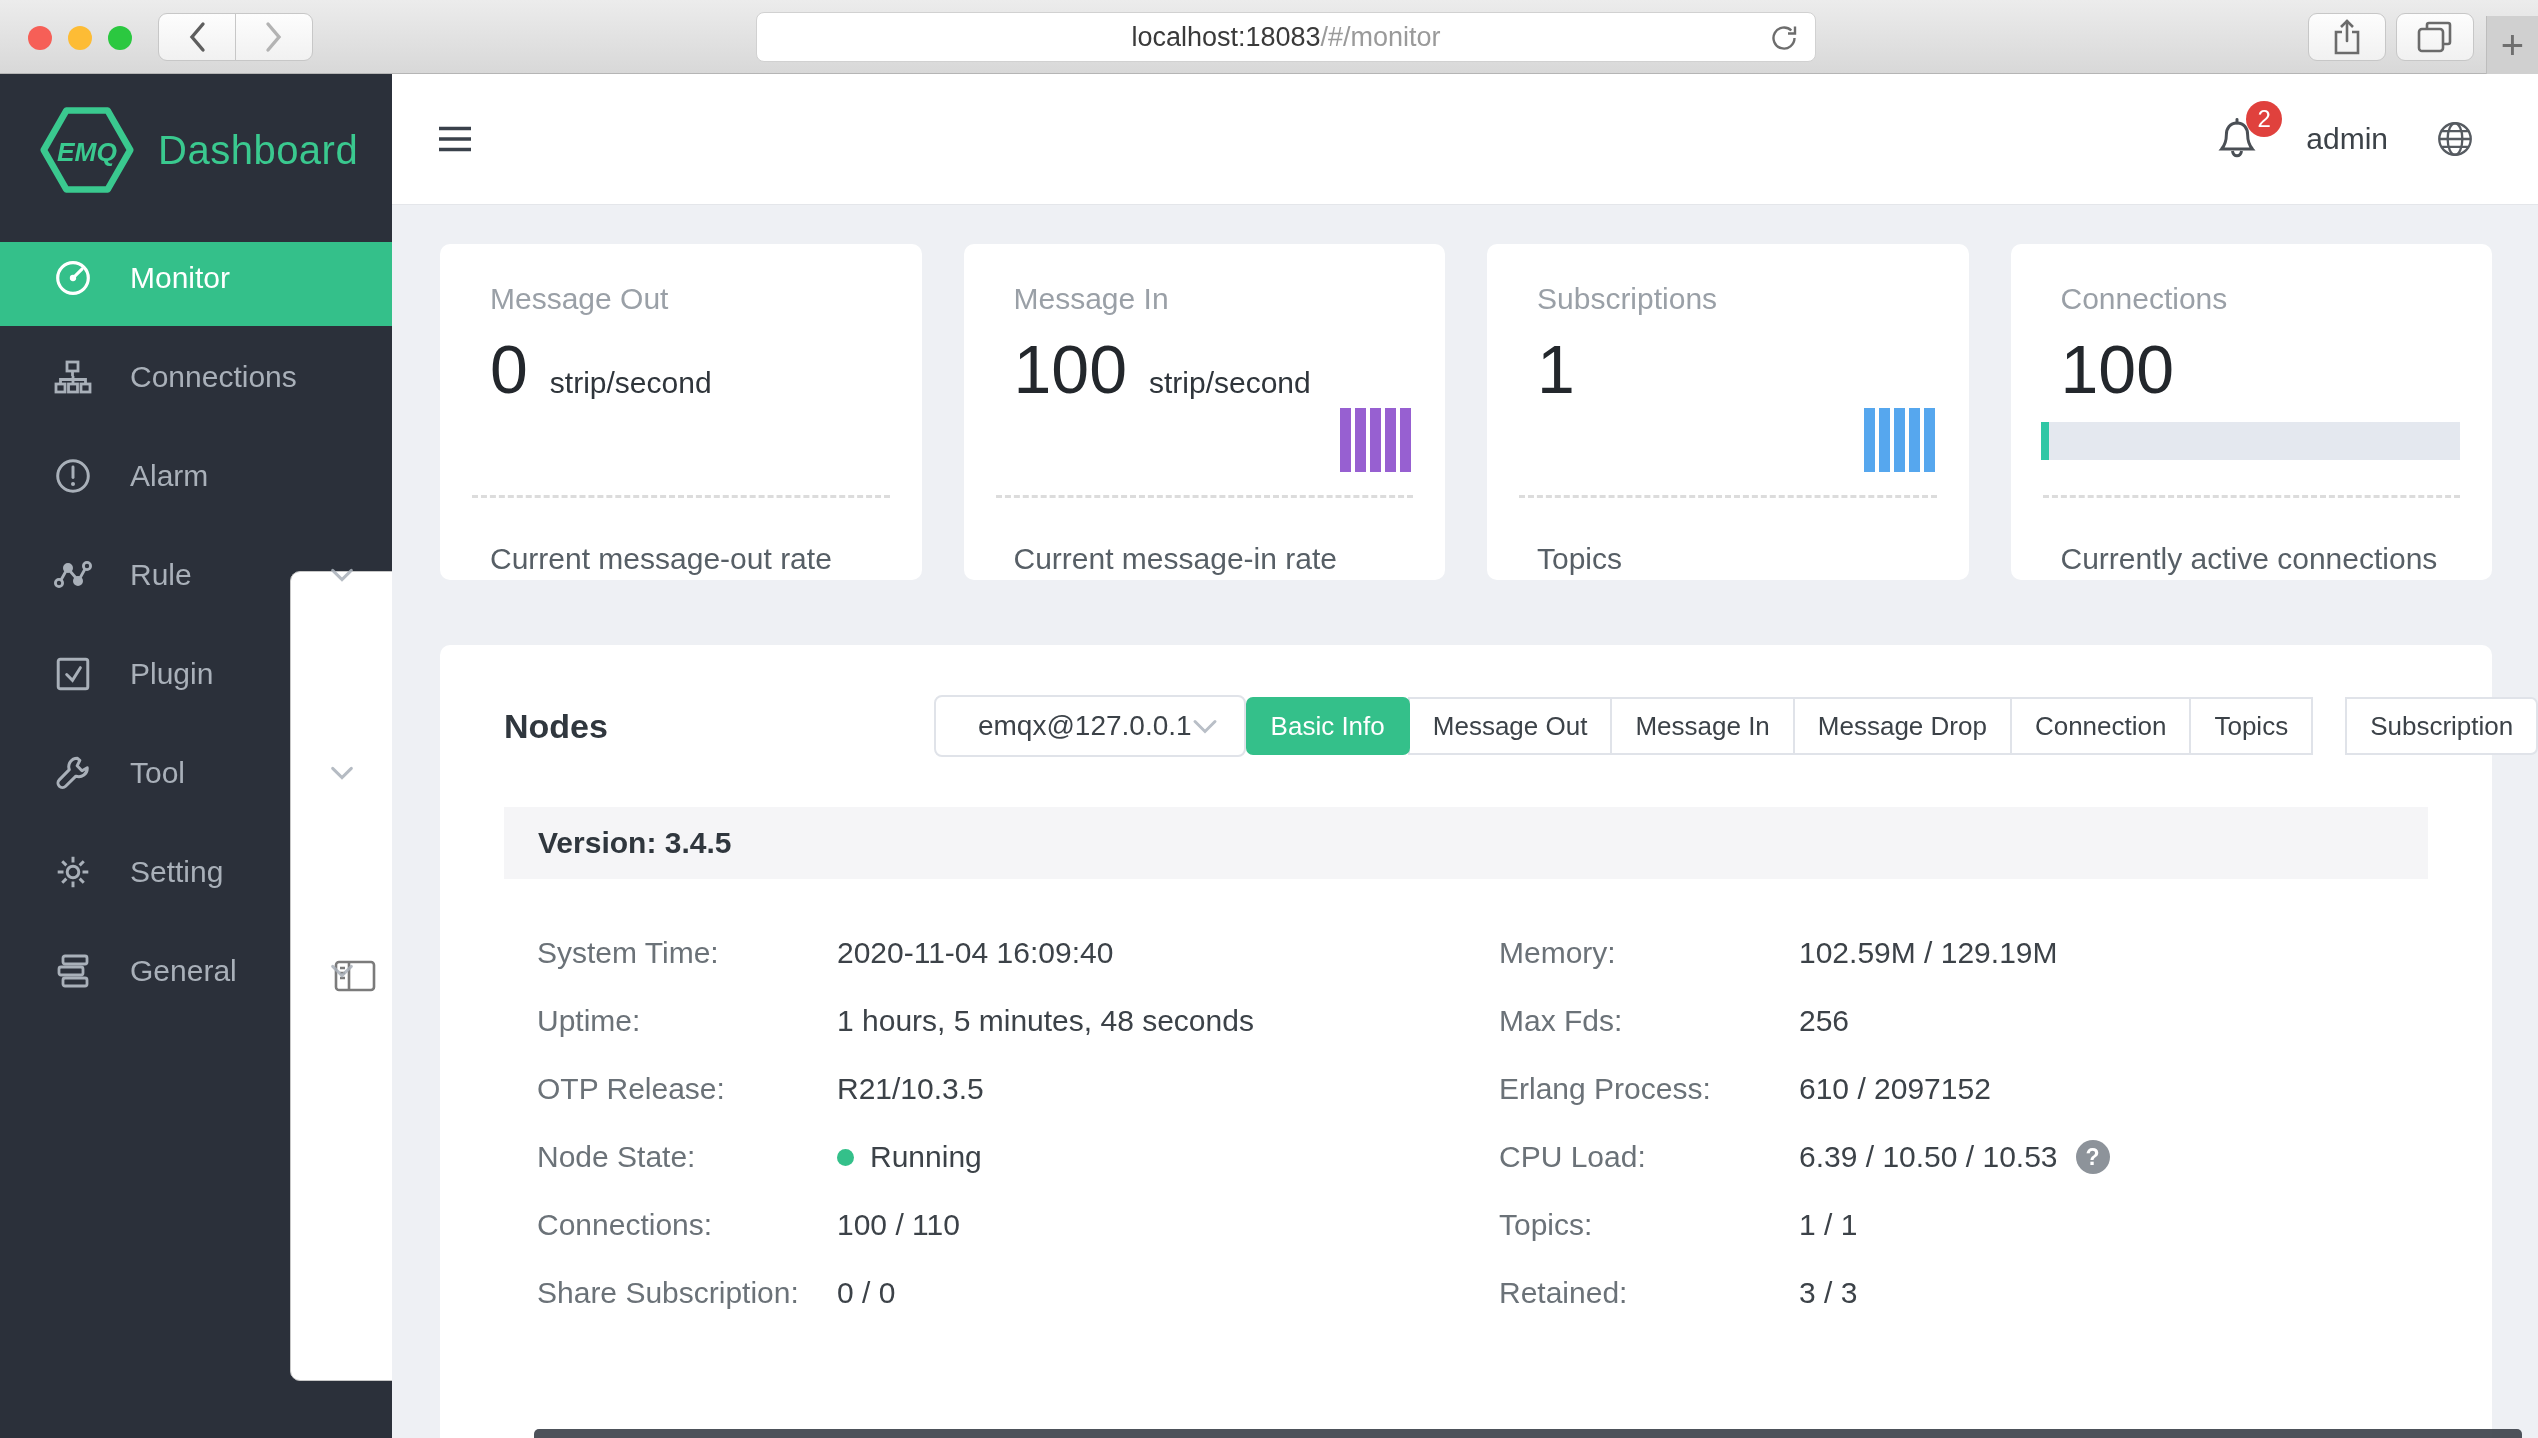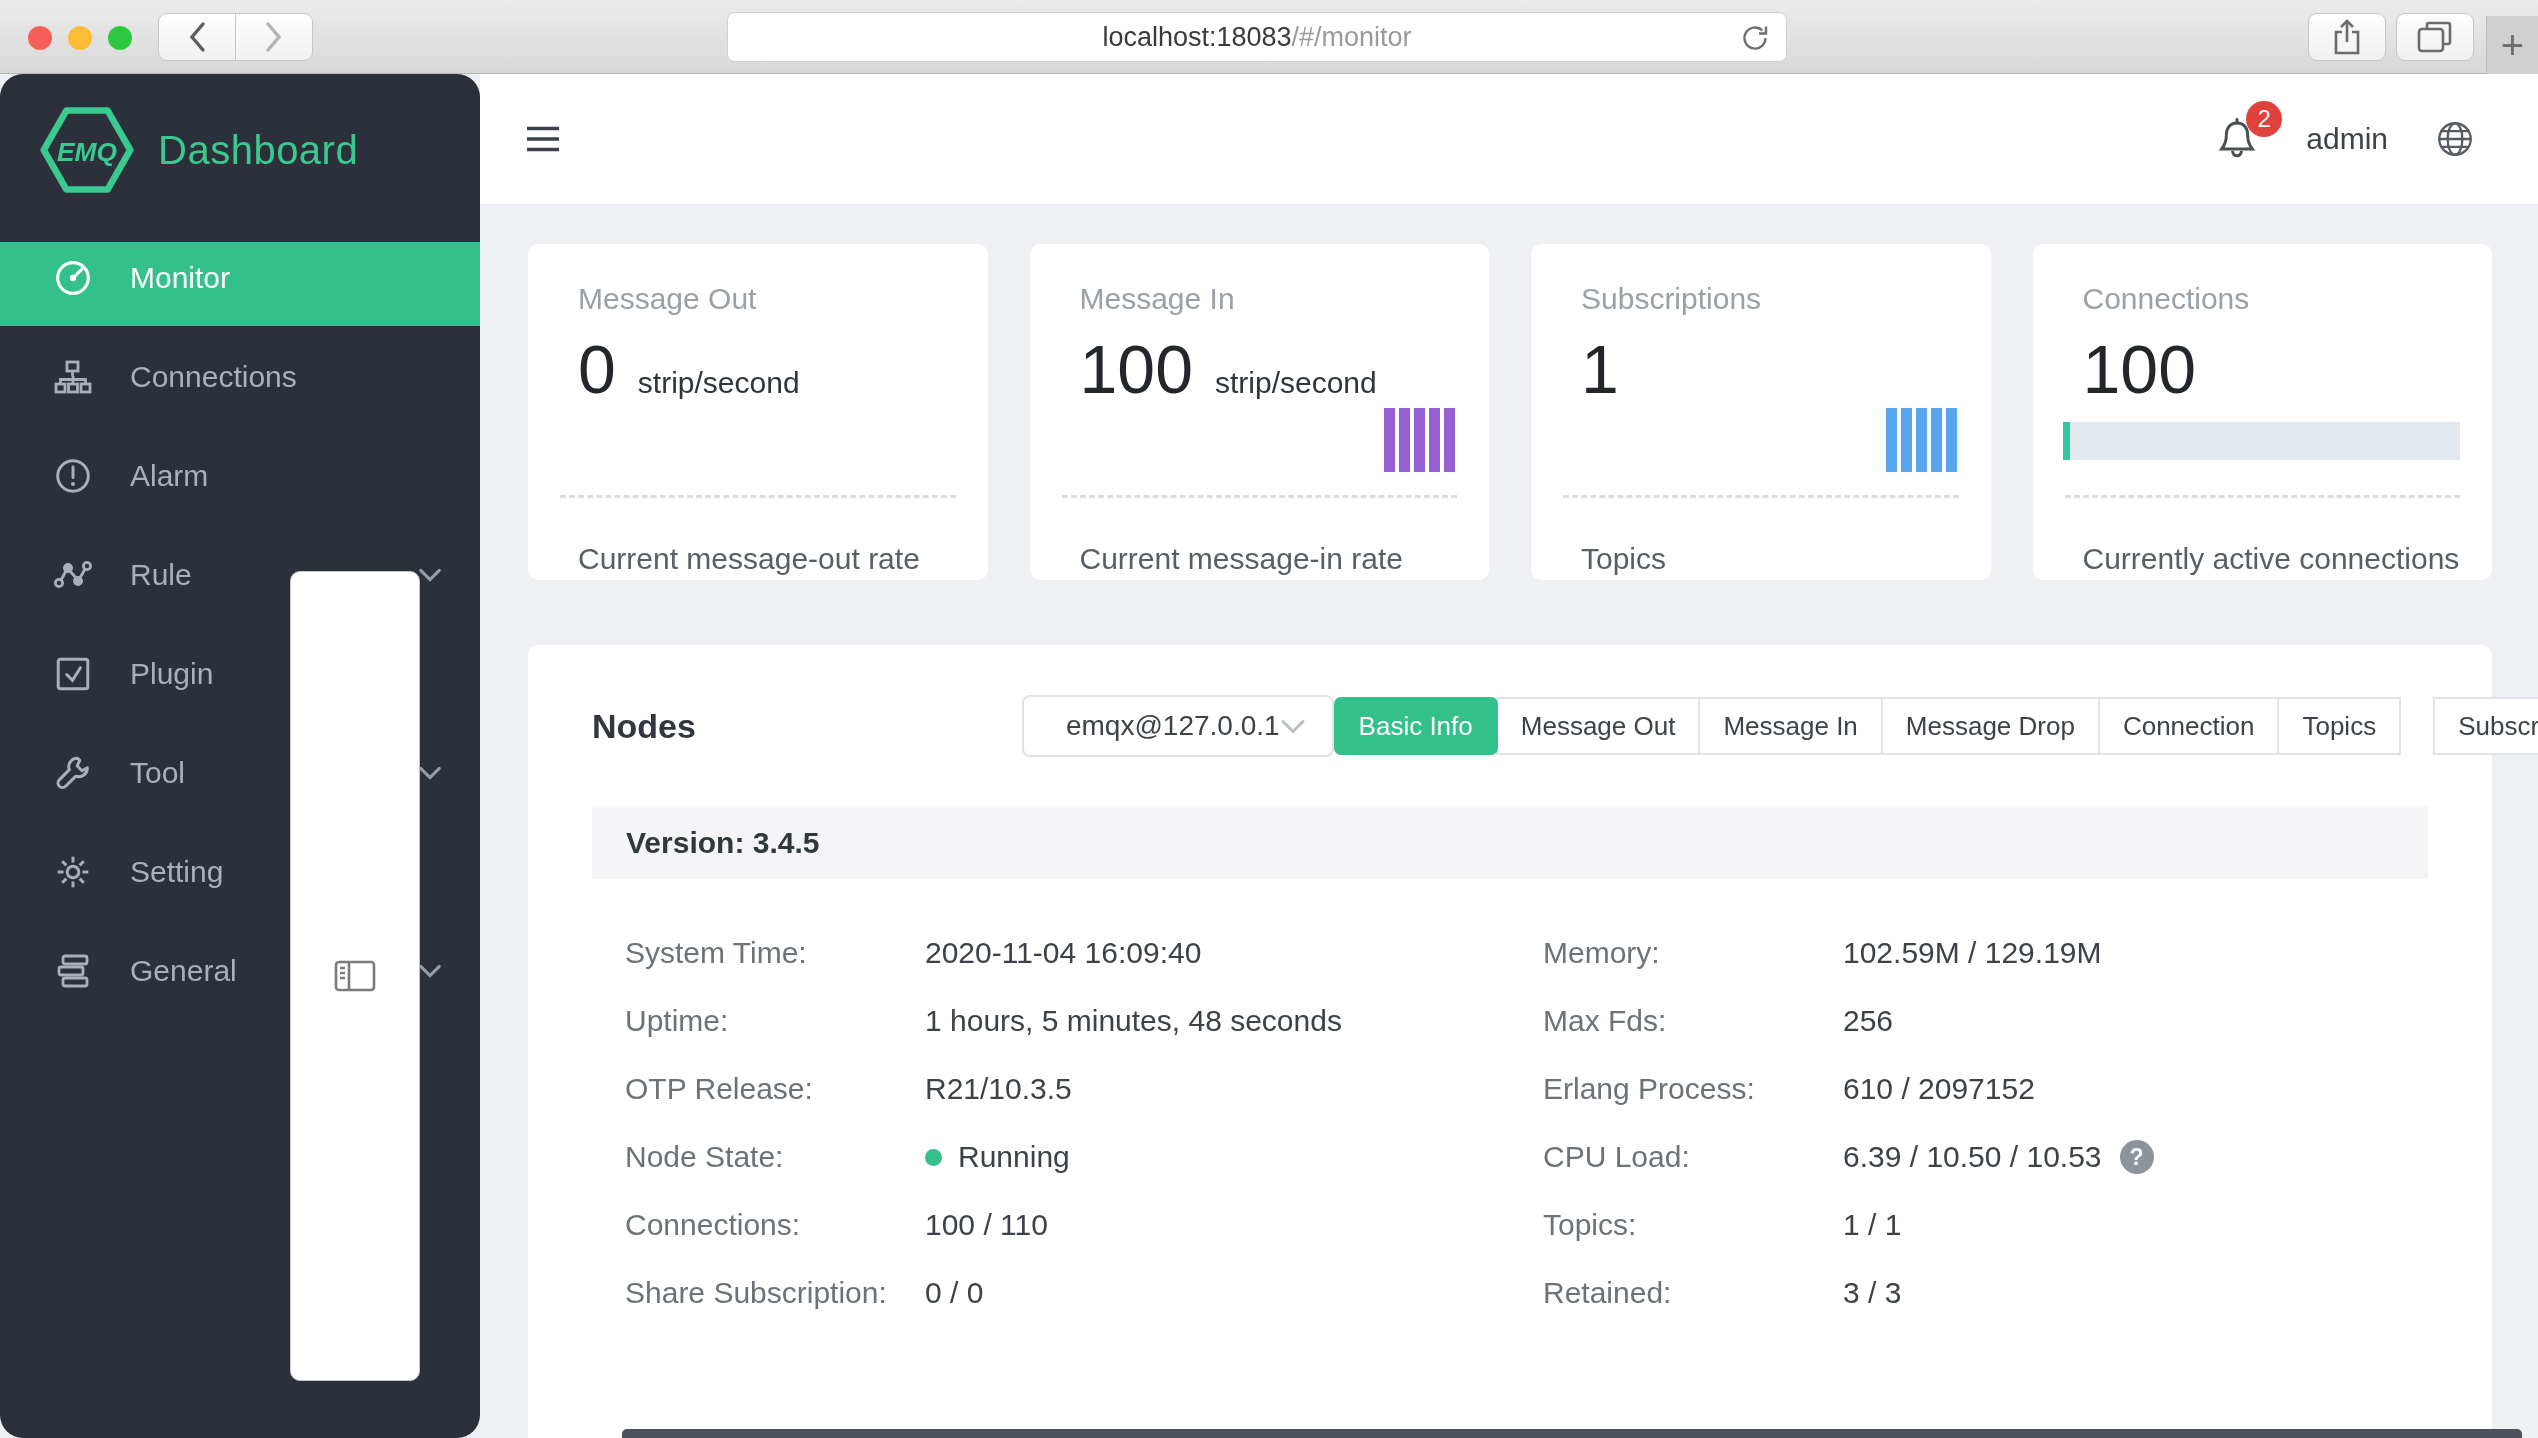--- a/index.html
+++ b/index.html
@@ -12,28 +12,28 @@
   .light.red    { left:28px;  background:#f65f57; }
   .light.yellow { left:68px;  background:#fdbc35; }
   .light.green  { left:108px; background:#2bc840; }
   .cbtn { position:absolute; top:13px; height:48px; background:linear-gradient(#fdfdfd,#f1f1f1); border:1px solid #c7c7c7; border-radius:9px; display:flex; align-items:center; justify-content:center; }
   .cbtn.back    { left:158px; width:78px; border-radius:9px 0 0 9px; }
   .cbtn.fwd     { left:235px; width:78px; border-radius:0 9px 9px 0; }
   .cbtn.panel   { left:288px; width:92px; left:290px; }
   .cbtn.share   { left:2308px; width:78px; }
   .cbtn.tabs    { left:2396px; width:78px; }
   .newtab { position:absolute; right:0; top:16px; width:52px; height:58px; background:#d0d0d0; border-left:1px solid #bdbdbd; display:flex; align-items:center; justify-content:center; font-size:40px; color:#6f6f6f; }
-  .urlbar { position:absolute; left:727px; top:12px; width:1060px; height:50px; background:#fff; border:1px solid #d1d1d1; border-radius:8px; display:flex; align-items:center; justify-content:center; font-size:27px; }
+  .urlbar { position:absolute; left:756px; top:12px; width:1060px; height:50px; background:#fff; border:1px solid #d1d1d1; border-radius:8px; display:flex; align-items:center; justify-content:center; font-size:27px; }
   .urlbar .host { color:#3a3a3a; }
   .urlbar .path { color:#9a9a9a; }
   .urlbar .reload { position:absolute; right:16px; top:10px; }
 
   
   .app { display:flex; height:1364px; }
-  .sidebar { width:480px; flex:none; background:#2b303a;border-radius:23px; }
+  .sidebar { width:392px; flex:none; background:#2b303a; }
   .brand { height:152px; display:flex; align-items:center; padding-left:40px; gap:24px; }
   .brand-name { color:#3ac98f; font-size:40px; letter-spacing:.5px; }
   .menu { margin-top:16px; }
   .mitem { height:84px; margin-bottom:15px; display:flex; align-items:center; padding:0 38px 12px 54px; gap:38px; color:#a9b0b9; font-size:30px; cursor:pointer; }
   .mitem .micon { width:38px; height:38px; flex:none; display:flex; }
   .mitem.active { background:#34c08a; color:#fff; }
   .mitem .chev { margin-left:auto; width:24px; opacity:.85; }
 
   .main { flex:1; position:relative; background:#eef0f4; }
   .main-header { height:130px; background:#fff; display:flex; align-items:center; padding:0 62px 0 46px; box-shadow:0 1px 0 rgba(0,0,0,.04); }

